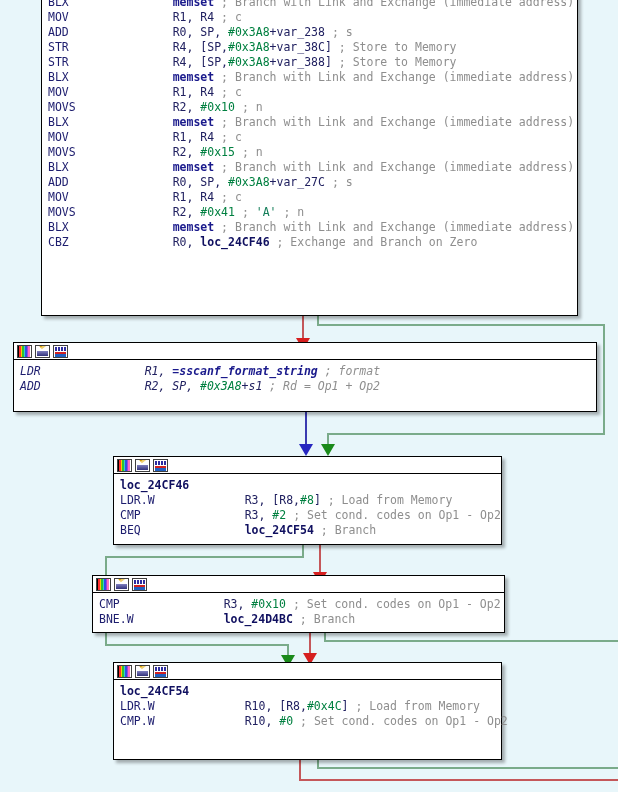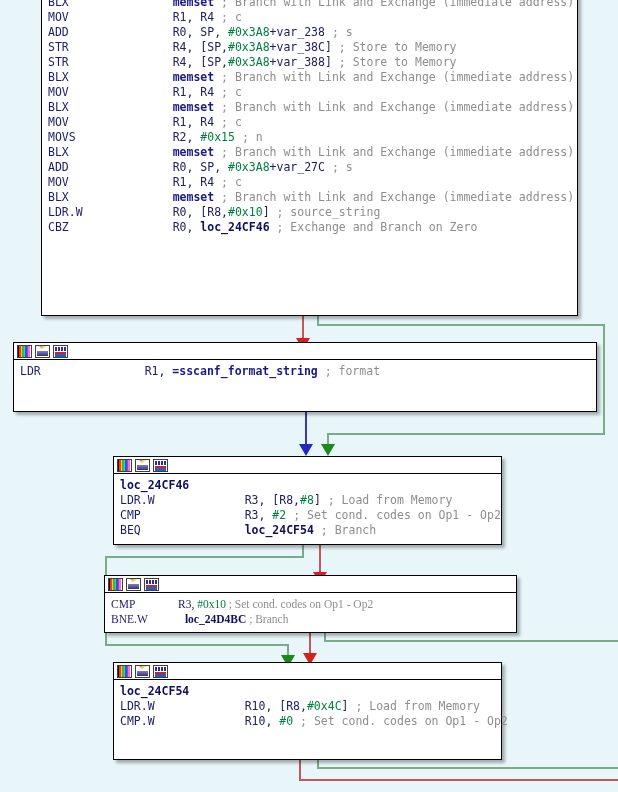--- a/index.html
+++ b/index.html
@@ -161,58 +161,60 @@
 
   <div class="node" style="left:41px; top:-6px; width:537px; height:322px;">
     <div class="node-body" id="body-0" style="padding-top:0px;">
         <div class="line"><span class="mn">BLX               </span><span class="sym">memset</span> <span class="cmt">; Branch with Link and Exchange (immediate address)</span></div>
         <div class="line"><span class="mn">MOV               </span>R1, R4 <span class="cmt">; c</span></div>
         <div class="line"><span class="mn">ADD               </span>R0, SP, <span class="num">#0x3A8</span>+var_238 <span class="cmt">; s</span></div>
         <div class="line"><span class="mn">STR               </span>R4, [SP,<span class="num">#0x3A8</span>+var_38C] <span class="cmt">; Store to Memory</span></div>
         <div class="line"><span class="mn">STR               </span>R4, [SP,<span class="num">#0x3A8</span>+var_388] <span class="cmt">; Store to Memory</span></div>
         <div class="line"><span class="mn">BLX               </span><span class="sym">memset</span> <span class="cmt">; Branch with Link and Exchange (immediate address)</span></div>
         <div class="line"><span class="mn">MOV               </span>R1, R4 <span class="cmt">; c</span></div>
+        <div class="line"><span class="mn">MOVS              </span>R2, <span class="num">#0x10</span> <span class="cmt">; n</span></div>
         <div class="line"><span class="mn">BLX               </span><span class="sym">memset</span> <span class="cmt">; Branch with Link and Exchange (immediate address)</span></div>
         <div class="line"><span class="mn">MOV               </span>R1, R4 <span class="cmt">; c</span></div>
         <div class="line"><span class="mn">MOVS              </span>R2, <span class="num">#0x15</span> <span class="cmt">; n</span></div>
         <div class="line"><span class="mn">BLX               </span><span class="sym">memset</span> <span class="cmt">; Branch with Link and Exchange (immediate address)</span></div>
         <div class="line"><span class="mn">ADD               </span>R0, SP, <span class="num">#0x3A8</span>+var_27C <span class="cmt">; s</span></div>
         <div class="line"><span class="mn">MOV               </span>R1, R4 <span class="cmt">; c</span></div>
-        <div class="line"><span class="mn">BLX               </span><span class="sym">memset</span> <span class="cmt">; Branch with Link and Exchange (immediate address)</span></div>
-        <div class="line"><span class="mn">LDR.W             </span>R0, [R8,<span class="num">#0x10</span>] <span class="cmt">; source_string</span></div>
+        <div class="line"><span class="mn">MOVS              </span>R2, <span class="num">#0x41</span> <span class="cmt">; </span><span class="str">'A'</span><span class="cmt"> ; n</span></div>
+        <div class="line"><span class="mn">BLX               </span><span class="sym">memset</span> <span class="cmt">; Branch with Link and Exchange (immediate address)</span></div>
         <div class="line"><span class="mn">CBZ               </span>R0, <span class="loc">loc_24CF46</span> <span class="cmt">; Exchange and Branch on Zero</span></div>
       </div>
   </div>
 
-  <div class="node" style="left:13px; top:342px; width:584px; height:70px;">
+  <div class="node" style="left:13px; top:342px; width:584px; height:70px;font-style:italic;">
     <div class="node-titlebar">
       <span class="tb-icon icon-palette"></span>
       <span class="tb-icon icon-pencil"></span>
       <span class="tb-icon icon-graph"></span>
     </div>
     <div class="node-body" id="body-1">
         <div class="line"><span class="mn">LDR               </span>R1, <span class="sym">=sscanf_format_string</span> <span class="cmt">; format</span></div>
+        <div class="line"><span class="mn">ADD               </span>R2, SP, <span class="num">#0x3A8</span>+s1 <span class="cmt">; Rd = Op1 + Op2</span></div>
       </div>
   </div>
 
   <div class="node" style="left:113px; top:456px; width:389px; height:89px;">
     <div class="node-titlebar">
       <span class="tb-icon icon-palette"></span>
       <span class="tb-icon icon-pencil"></span>
       <span class="tb-icon icon-graph"></span>
     </div>
     <div class="node-body" id="body-2">
         <div class="line lbl-line"><span class="loc">loc_24CF46</span></div>
         <div class="line"><span class="mn">LDR.W             </span>R3, [R8,<span class="num">#8</span>] <span class="cmt">; Load from Memory</span></div>
         <div class="line"><span class="mn">CMP               </span>R3, <span class="num">#2</span> <span class="cmt">; Set cond. codes on Op1 - Op2</span></div>
         <div class="line"><span class="mn">BEQ               </span><span class="loc">loc_24CF54</span> <span class="cmt">; Branch</span></div>
       </div>
   </div>
 
-  <div class="node" style="left:104px; top:575px; width:413px; height:58px;font-family:Liberation Serif, serif;">
+  <div class="node" style="left:92px; top:575px; width:413px; height:58px;">
     <div class="node-titlebar">
       <span class="tb-icon icon-palette"></span>
       <span class="tb-icon icon-pencil"></span>
       <span class="tb-icon icon-graph"></span>
     </div>
     <div class="node-body" id="body-3">
         <div class="line"><span class="mn">CMP               </span>R3, <span class="num">#0x10</span> <span class="cmt">; Set cond. codes on Op1 - Op2</span></div>
         <div class="line"><span class="mn">BNE.W             </span><span class="loc">loc_24D4BC</span> <span class="cmt">; Branch</span></div>
       </div>
   </div>

